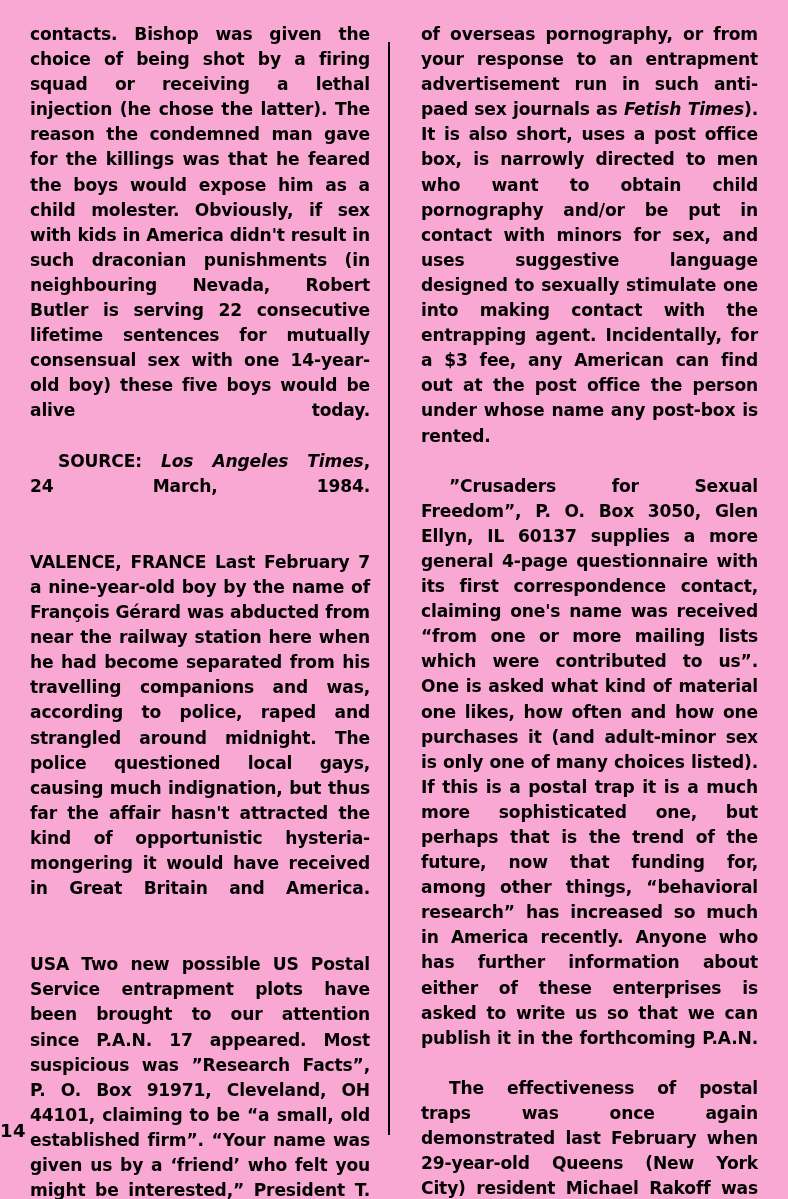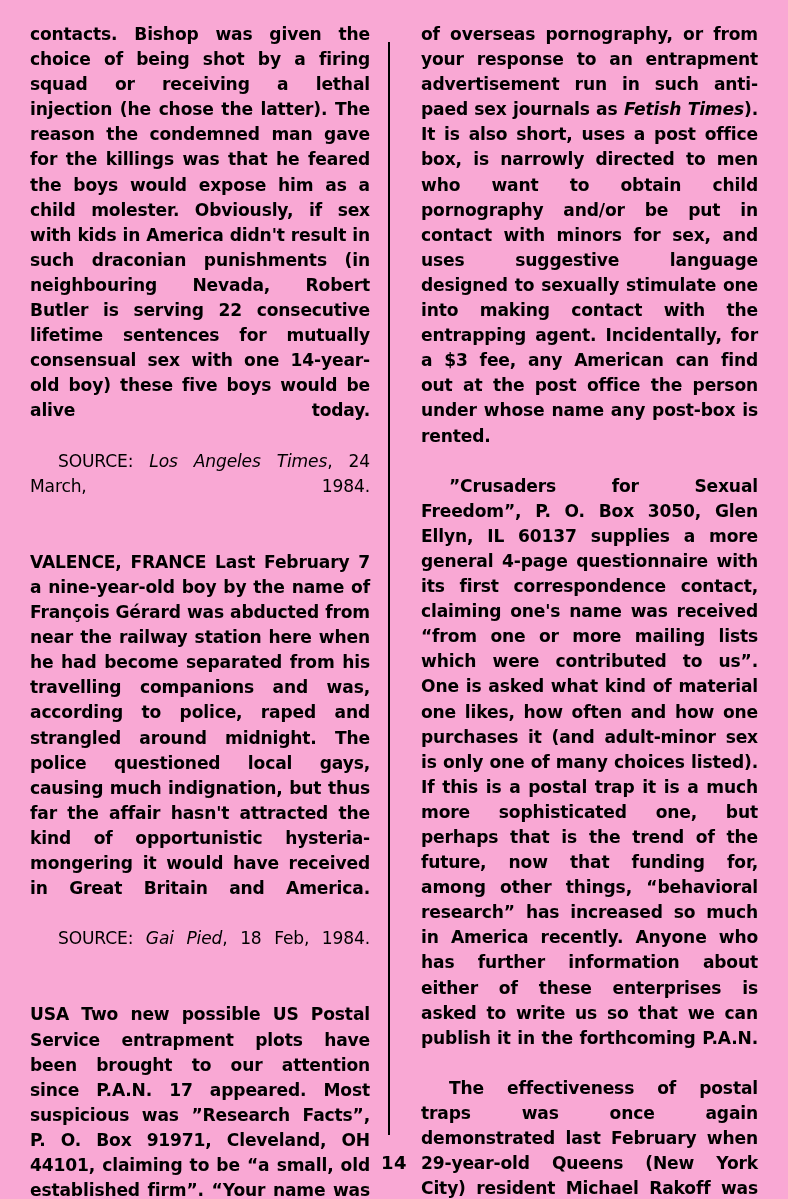--- a/index.html
+++ b/index.html
@@ -77,21 +77,21 @@
     height: 26px;
   }
 
   .src-par {
     margin: 0;
     padding: 0;
     text-align: justify;
     text-indent: 28px;
     font-size: 17.1px;
     line-height: 25.1px;
-    font-weight: 400;
+    font-weight: 700;
     letter-spacing: -0.15px;
   }
 
   .src-par.wide {
     word-spacing: 3px;
   }
 
   i, .ital {
     font-style: italic;
     margin-top: 18px;
@@ -102,23 +102,23 @@
   .src-par::after {
     content: "";
     display: inline-block;
     width: 100%;
   }
 
   
   #page-number {
     position: absolute;
     left: 0;
-    top: 1152px;
+    top: 1120px;
     width: 788px;
-    text-align: center;
+    text-align: left;
     font-size: 18px;
     font-weight: 600;
     letter-spacing: 0.5px;
   }
 </style>
 </head>
 <body>
 
 <div id="page">
 
@@ -128,21 +128,20 @@
 
       <div>
         <p class="body-par">contacts. Bishop was given the choice of being shot by a firing squad or receiving a lethal injection (he chose the latter). The reason the condemned man gave for the killings was that he feared the boys would expose him as a child molester. Obviously, if sex with kids in America didn't result in such draconian punishments (in neighbouring Nevada, Robert Butler is serving 22 consecutive lifetime sentences for mutually consensual sex with one 14-year-old boy) these five boys would be alive today.</p>
         <p class="src-par wide"><span>SOURCE:</span>&nbsp;<i>Los Angeles Times</i><span>, 24 March, 1984.</span></p>
       </div>
 
       <div class="item-gap"></div>
 
       <div>
         <p class="body-par">VALENCE, FRANCE Last February 7 a nine-year-old boy by the name of François Gérard was abducted from near the railway station here when he had become separated from his travelling companions and was, according to police, raped and strangled around midnight. The police questioned local gays, causing much indignation, but thus far the affair hasn't attracted the kind of opportunistic hysteria-mongering it would have received in Great Britain and America.</p>
-        <p class="src-par"><span>SOURCE:</span>&nbsp;<i>Gai Pied</i><span>, 18 Feb, 1984.</span></p>
       </div>
 
       <div class="item-gap"></div>
 
       <div>
         <p class="body-par">USA Two new possible US Postal Service entrapment plots have been brought to our attention since P.A.N. 17 appeared. Most suspicious was ”Research Facts”, P. O. Box 91971, Cleveland, OH 44101, claiming to be “a small, old established firm”. “Your name was given us by a ‘friend’ who felt you might be interested,” President T. L. Edwards wrote one of our correspondents. “If you believe in the joys of sex and the complete awareness if those lusty youthful lads and lasses of the neophyte age, we would like to hear from you. If you are not interested in any of the sexually fulfilling situations mentioned, throw this letter away....”</p>
 
       </div>
 
     </div>

